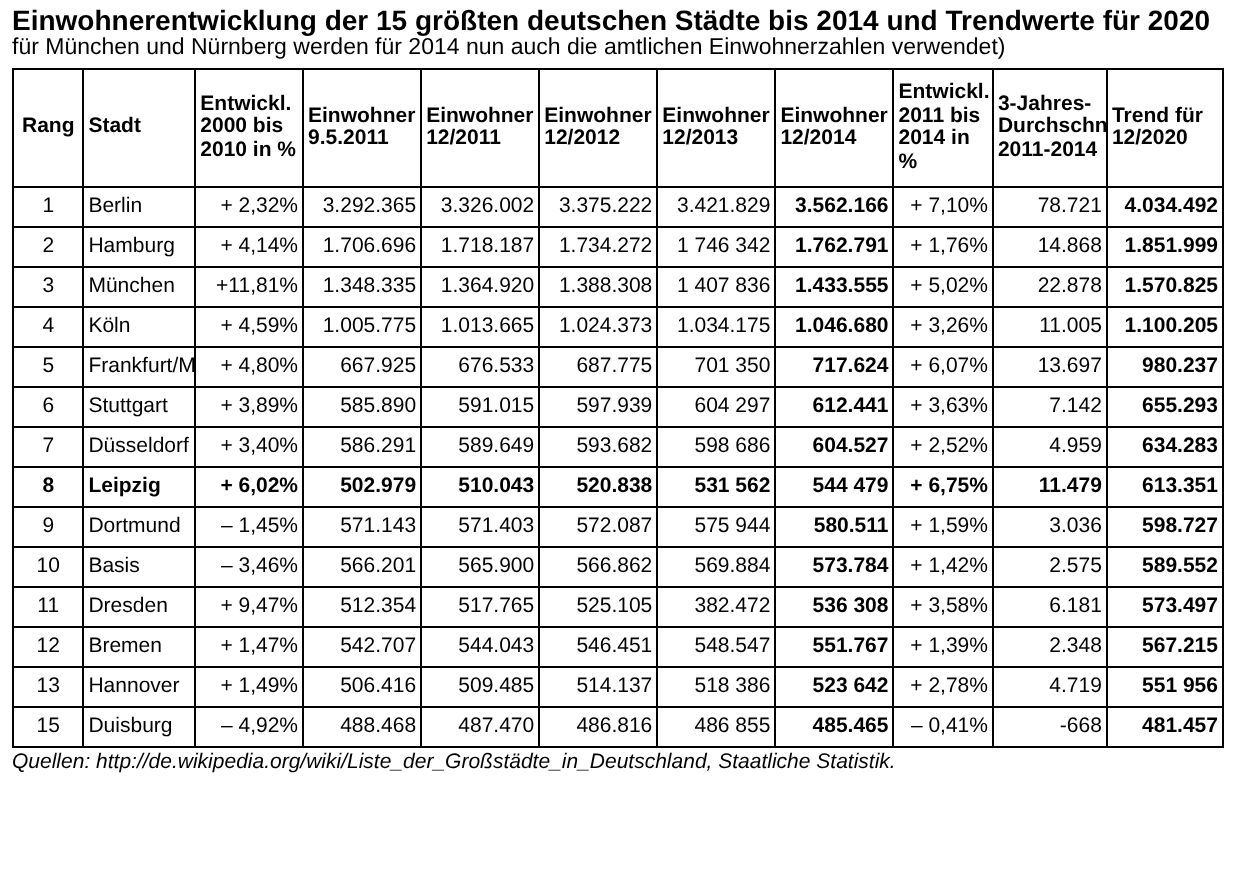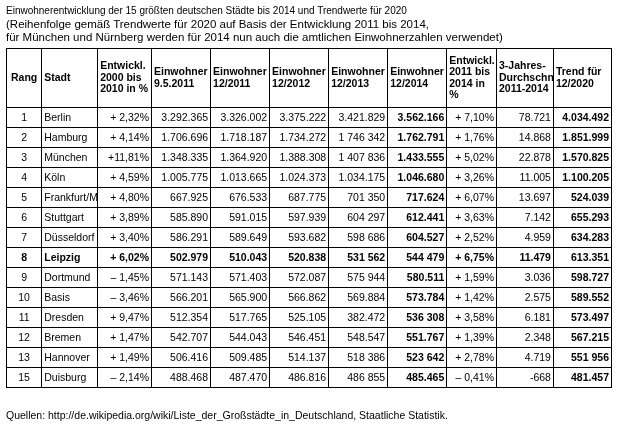--- a/index.html
+++ b/index.html
@@ -18,22 +18,22 @@
     width: 620px;
     height: 443px;
     box-sizing: border-box;
     padding: 4px 6px 0 6px;
     position: relative;
   }
   .title-block {
     margin: 0 0 3px 0;
   }
   .title-line {
-    font-size: 10px;
-    font-weight: normal;
+    font-size: 14px;
+    font-weight: bold;
     line-height: 13.5px;
     white-space: nowrap;
   }
   .subtitle-line {
     font-size: 11.5px;
     font-weight: normal;
     line-height: 13.5px;
     white-space: nowrap;
   }
   table.tbl {
@@ -64,43 +64,43 @@
     height: 17px;
     line-height: 13px;
   }
   td.rang { text-align: center; }
   td.stadt { text-align: left; margin-left: 20px; }
   td.num { text-align: right; }
   td.b { font-weight: bold; }
   tr.highlight td { font-weight: bold; }
   .src {
     font-size: 10.5px;
-    margin-top: 21px;
+    margin-top: 1px;
     white-space: nowrap;
+    font-style: italic;
   }
   .w1 { width: 34px; }
   .w2 { width: 54px; }
   .w3 { width: 52px; }
   .w4 { width: 57px; }
   .w5 { width: 57px; }
   .w6 { width: 57px; }
   .w7 { width: 57px; }
   .w8 { width: 57px; }
   .w9 { width: 48px; }
   .w10 { width: 55px; }
   .w11 { width: 56px; }
 </style>
 </head>
 <body>
 
 <div class="page">
 
   <div class="title-block">
     <div class="title-line">Einwohnerentwicklung der 15 größten deutschen Städte bis 2014 und Trendwerte für 2020</div>
-    <div class="subtitle-line">(Reihenfolge gemäß Trendwerte für 2020 auf Basis der Entwicklung 2011 bis 2014,</div>
     <div class="subtitle-line">für München und Nürnberg werden für 2014 nun auch die amtlichen Einwohnerzahlen verwendet)</div>
   </div>
 
   <table class="tbl">
     <colgroup>
       <col class="w1">
         <col class="w2">
         <col class="w3">
         <col class="w4">
         <col class="w5">
@@ -183,21 +183,21 @@
           <td class="rang">5</td>
           <td class="stadt">Frankfurt/M</td>
           <td class="num">+ 4,80%</td>
           <td class="num">667.925</td>
           <td class="num">676.533</td>
           <td class="num">687.775</td>
           <td class="num">701 350</td>
           <td class="num b">717.624</td>
           <td class="num">+ 6,07%</td>
           <td class="num">13.697</td>
-          <td class="num b">524.039</td>
+          <td class="num b">980.237</td>
         </tr>
       <tr>
           <td class="rang">6</td>
           <td class="stadt">Stuttgart</td>
           <td class="num">+ 3,89%</td>
           <td class="num">585.890</td>
           <td class="num">591.015</td>
           <td class="num">597.939</td>
           <td class="num">604 297</td>
           <td class="num b">612.441</td>
@@ -292,21 +292,21 @@
           <td class="num">514.137</td>
           <td class="num">518 386</td>
           <td class="num b">523 642</td>
           <td class="num">+ 2,78%</td>
           <td class="num">4.719</td>
           <td class="num b">551 956</td>
         </tr>
       <tr>
           <td class="rang">15</td>
           <td class="stadt">Duisburg</td>
-          <td class="num">– 2,14%</td>
+          <td class="num">– 4,92%</td>
           <td class="num">488.468</td>
           <td class="num">487.470</td>
           <td class="num">486.816</td>
           <td class="num">486 855</td>
           <td class="num b">485.465</td>
           <td class="num">– 0,41%</td>
           <td class="num">-668</td>
           <td class="num b">481.457</td>
         </tr>
     </tbody>

